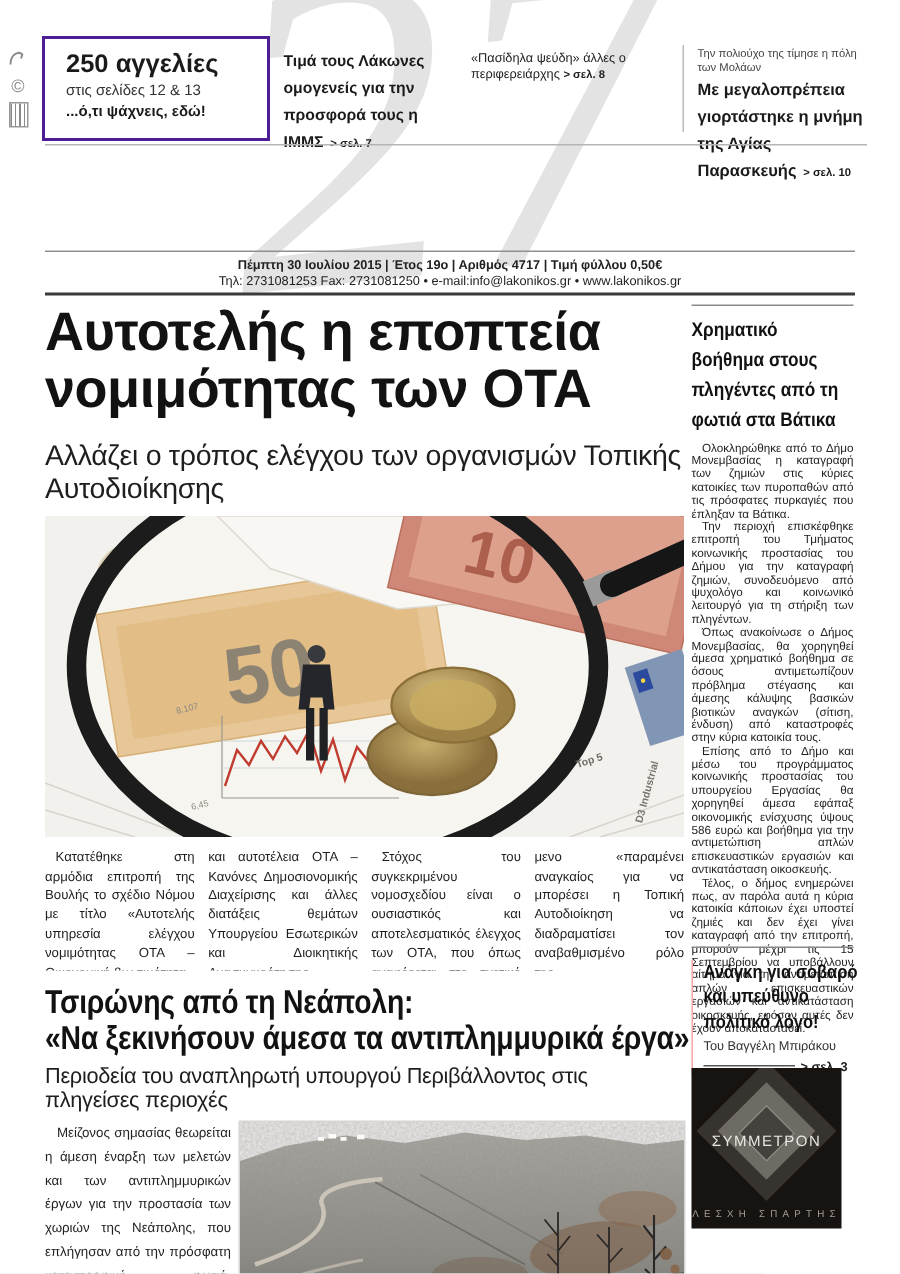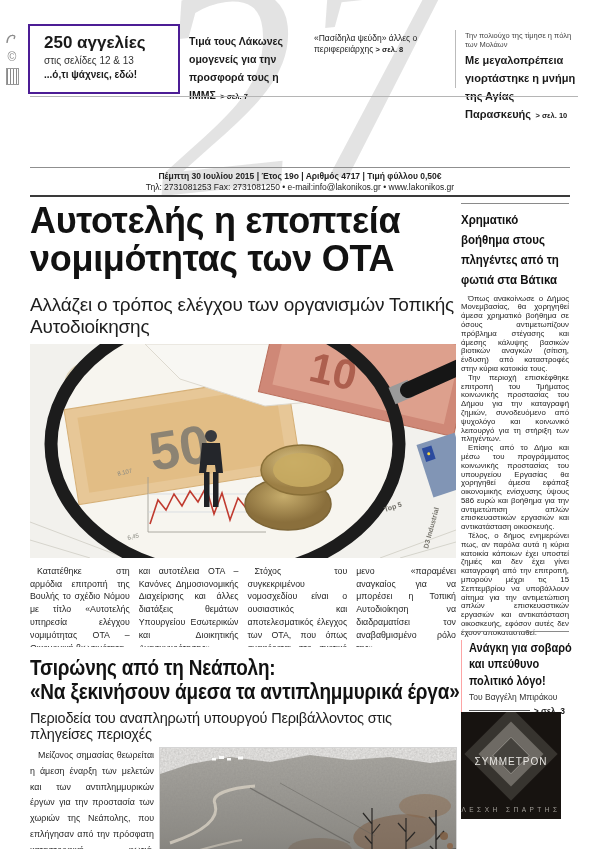--- a/index.html
+++ b/index.html
@@ -272,22 +272,23 @@
         <circle cx="284" cy="88" r="4" fill="#7d5a3d" opacity=".8"></circle>
         <circle cx="290" cy="98" r="3" fill="#8a6244" opacity=".8"></circle>
       </svg>
     </div>
   </main>
 
   <div class="layer sb-rule1"></div>
   <aside class="layer sb-story">
     <div class="sb-title">Χρηματικό βοήθημα στους πληγέντες από τη φωτιά στα Βάτικα</div>
     <div class="sb-body">
+      <p>Ολοκληρώθηκε από το Δήμο Μονεμβασίας η καταγραφή των ζημιών στις κύριες κατοικίες των πυροπαθών από τις πρόσφατες πυρκαγιές που έπληξαν τα Βάτικα.</p>
+      <p>Την περιοχή επισκέφθηκε επιτροπή του Τμήματος κοινωνικής προστασίας του Δήμου για την καταγραφή ζημιών, συνοδευόμενο από ψυχολόγο και κοινωνικό λειτουργό για τη στήριξη των πληγέντων.</p>
       <p>Όπως ανακοίνωσε ο Δήμος Μονεμβασίας, θα χορηγηθεί άμεσα χρηματικό βοήθημα σε όσους αντιμετωπίζουν πρόβλημα στέγασης και άμεσης κάλυψης βασικών βιοτικών αναγκών (σίτιση, ένδυση) από καταστροφές στην κύρια κατοικία τους.</p>
-      <p>Την περιοχή επισκέφθηκε επιτροπή του Τμήματος κοινωνικής προστασίας του Δήμου για την καταγραφή ζημιών, συνοδευόμενο από ψυχολόγο και κοινωνικό λειτουργό για τη στήριξη των πληγέντων.</p>
       <p>Επίσης από το Δήμο και μέσω του προγράμματος κοινωνικής προστασίας του υπουργείου Εργασίας θα χορηγηθεί άμεσα εφάπαξ οικονομικής ενίσχυσης ύψους 586 ευρώ και βοήθημα για την αντιμετώπιση απλών επισκευαστικών εργασιών και αντικατάσταση οικοσκευής.</p>
       <p>Τέλος, ο δήμος ενημερώνει πως, αν παρόλα αυτά η κύρια κατοικία κάποιων έχει υποστεί ζημιές και δεν έχει γίνει καταγραφή από την επιτροπή, μπορούν μέχρι τις 15 Σεπτεμβρίου να υποβάλλουν αίτημα για την αντιμετώπιση απλών επισκευαστικών εργασιών και αντικατάσταση οικοσκευής, εφόσον αυτές δεν έχουν αποκατασταθεί.</p>
     </div>
   </aside>
 
   <div class="layer sb-rule2"></div>
   <aside class="layer sb-opinion">
     <div class="op-title">Ανάγκη για σοβαρό και υπεύθυνο πολιτικό λόγο!</div>
     <div class="op-author">Του Βαγγέλη Μπιράκου</div>
     <div class="op-pageline">

